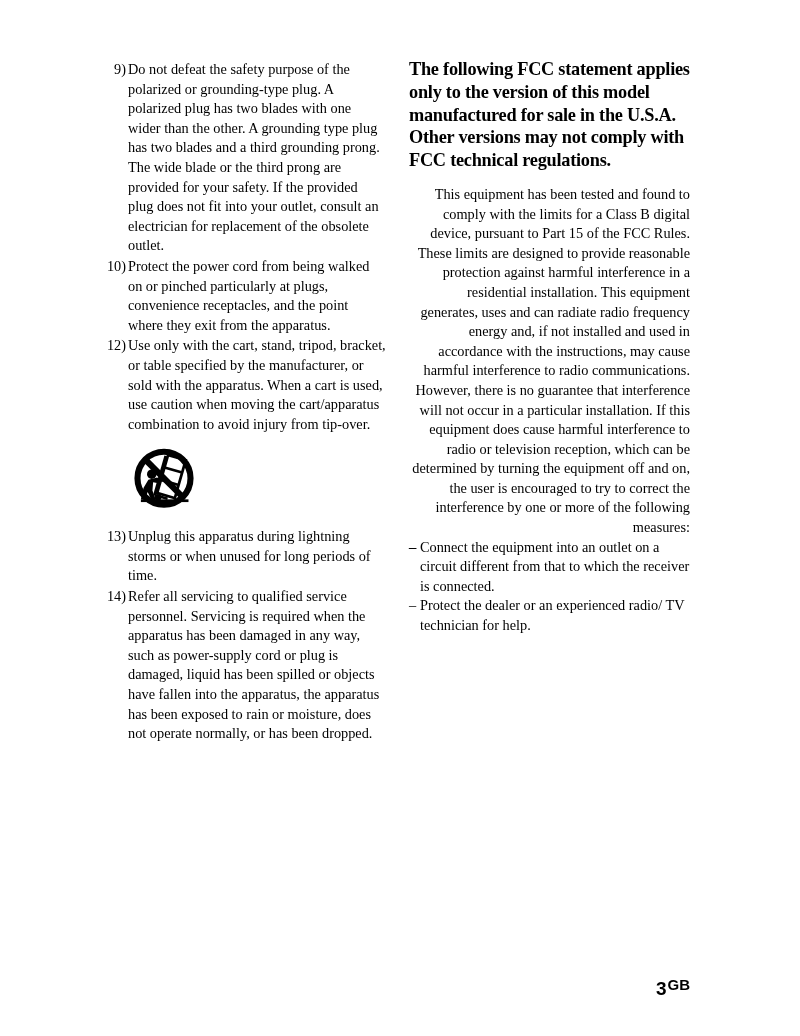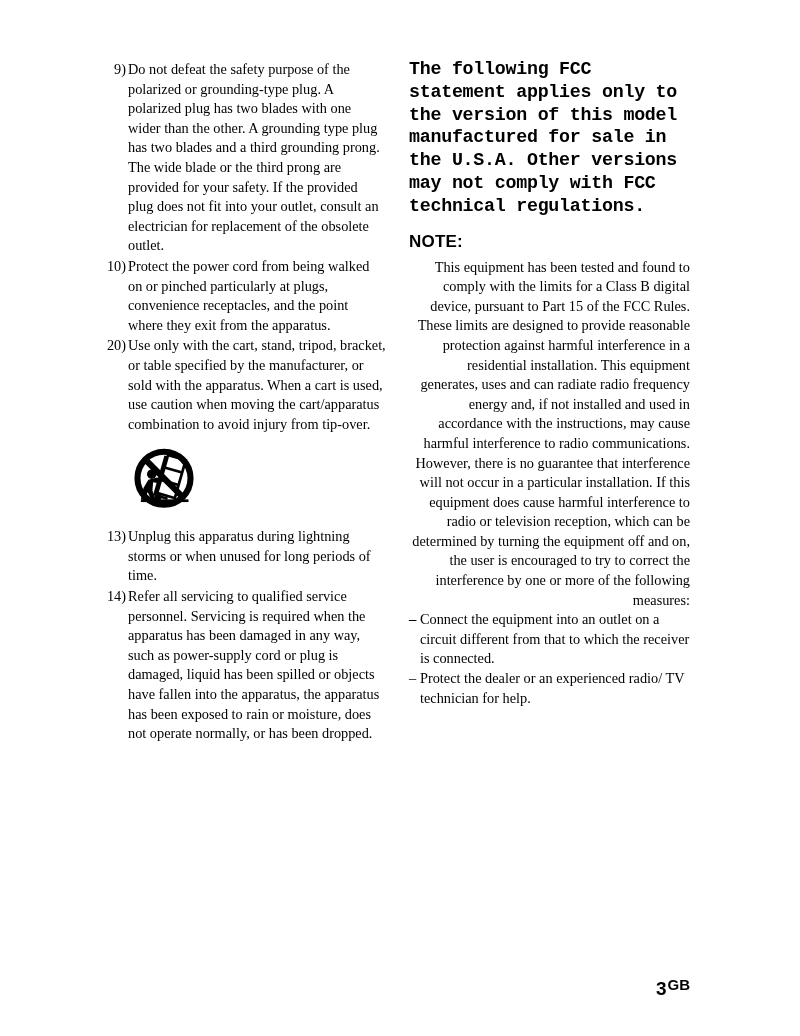--- a/index.html
+++ b/index.html
@@ -70,21 +70,21 @@
     height: 68px;
   }
   .icon-block svg {
     display: block;
     width: 68px;
     height: 68px;
   }
 
   
   .fcc-heading {
-    font-family: Liberation Mono, monospace;
+    font-family: Liberation Serif, serif;
     font-weight: bold;
     font-size: 18.3px;
     line-height: 22.8px;
     letter-spacing: -0.25px;
     margin: 0 0 13px 0;
   }
   .note-label {
     font-family: "Liberation Sans", sans-serif;
     font-weight: bold;
     font-size: 17px;
@@ -149,21 +149,21 @@
     <ul class="num-list">
       <li class="num-item">
         <span class="marker">9)</span>
         <span class="body">Do not defeat the safety purpose of the polarized or grounding-type plug. A polarized plug has two blades with one wider than the other. A grounding type plug has two blades and a third grounding prong. The wide blade or the third prong are provided for your safety. If the provided plug does not fit into your outlet, consult an electrician for replacement of the obsolete outlet.</span>
       </li>
       <li class="num-item">
         <span class="marker">10)</span>
         <span class="body">Protect the power cord from being walked on or pinched particularly at plugs, convenience receptacles, and the point where they exit from the apparatus.</span>
       </li>
       <li class="num-item">
-        <span class="marker">20)</span>
+        <span class="marker">12)</span>
         <span class="body">Use only with the cart, stand, tripod, bracket, or table specified by the manufacturer, or sold with the apparatus. When a cart is used, use caution when moving the cart/apparatus combination to avoid injury from tip-over.</span>
       </li>
     </ul>
 
     <div class="icon-block">
       <svg viewBox="0 0 100 100" xmlns="http://www.w3.org/2000/svg" aria-hidden="true">
 
         <circle cx="50" cy="46" r="39" fill="none" stroke="#000000" stroke-width="9"></circle>
 
         <line x1="22" y1="18" x2="78" y2="74" stroke="#000000" stroke-width="9"></line>
@@ -196,21 +196,20 @@
         <span class="body">Refer all servicing to qualified service personnel. Servicing is required when the apparatus has been damaged in any way, such as power-supply cord or plug is damaged, liquid has been spilled or objects have fallen into the apparatus, the apparatus has been exposed to rain or moisture, does not operate normally, or has been dropped.</span>
       </li>
     </ul>
 
   </div>
 
   <div class="col-right">
 
     <h1 class="fcc-heading">The following FCC statement applies only to the version of this model manufactured for sale in the U.S.A. Other versions may not comply with FCC technical regulations.</h1>
 
-    <h2 class="note-label">NOTE:</h2>
 
     <p class="note-body">This equipment has been tested and found to comply with the limits for a Class B digital device, pursuant to Part 15 of the FCC Rules. These limits are designed to provide reasonable protection against harmful interference in a residential installation. This equipment generates, uses and can radiate radio frequency energy and, if not installed and used in accordance with the instructions, may cause harmful interference to radio communications. However, there is no guarantee that interference will not occur in a particular installation. If this equipment does cause harmful interference to radio or television reception, which can be determined by turning the equipment off and on, the user is encouraged to try to correct the interference by one or more of the following measures:</p>
 
     <ul class="dash-list">
       <li class="dash-item">
         <span class="dash">–</span>
       </li>
       <li class="dash-item">
         <span class="dash">–</span>
       </li>

